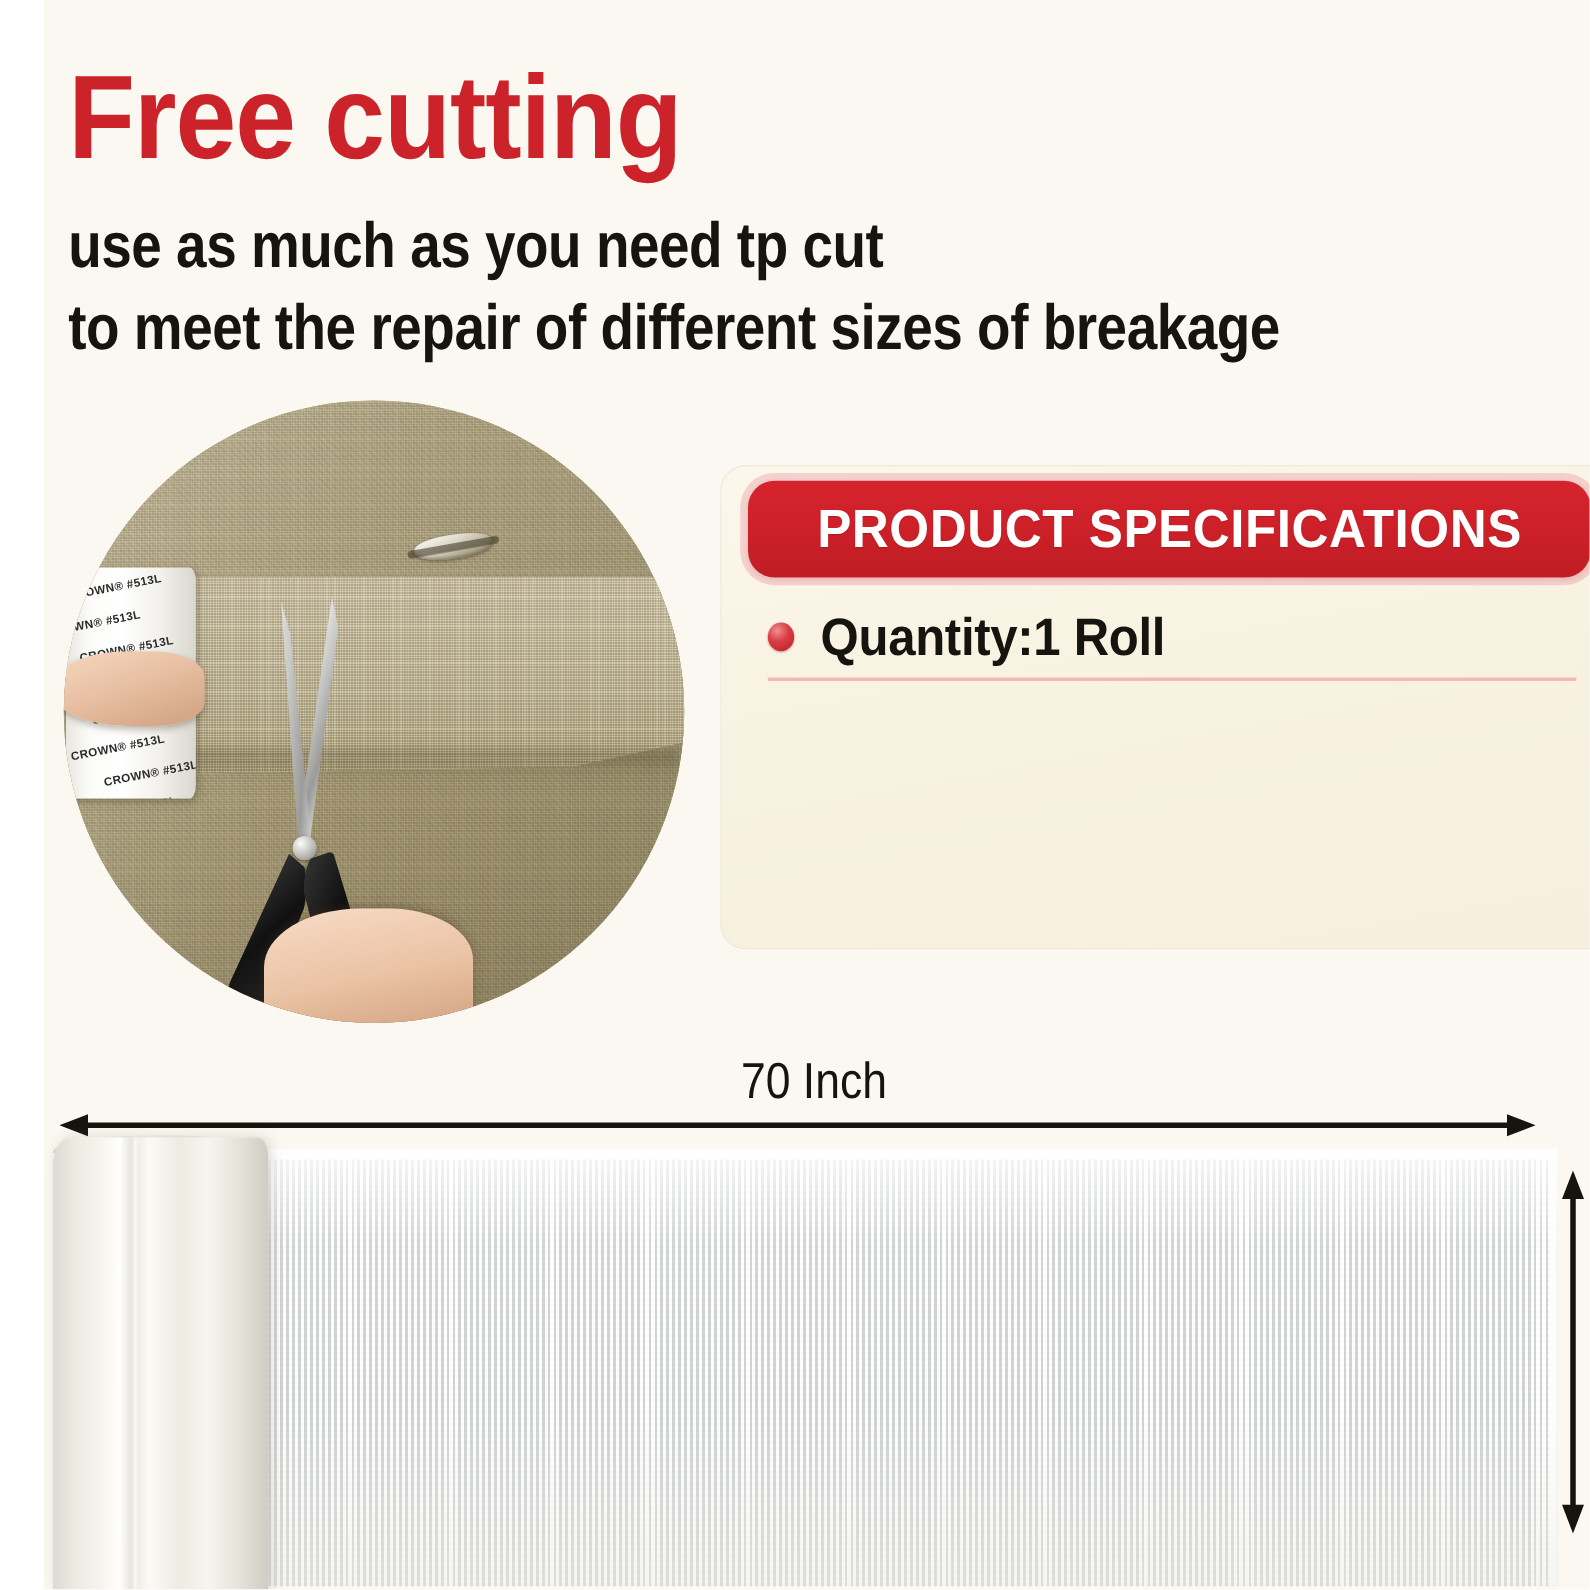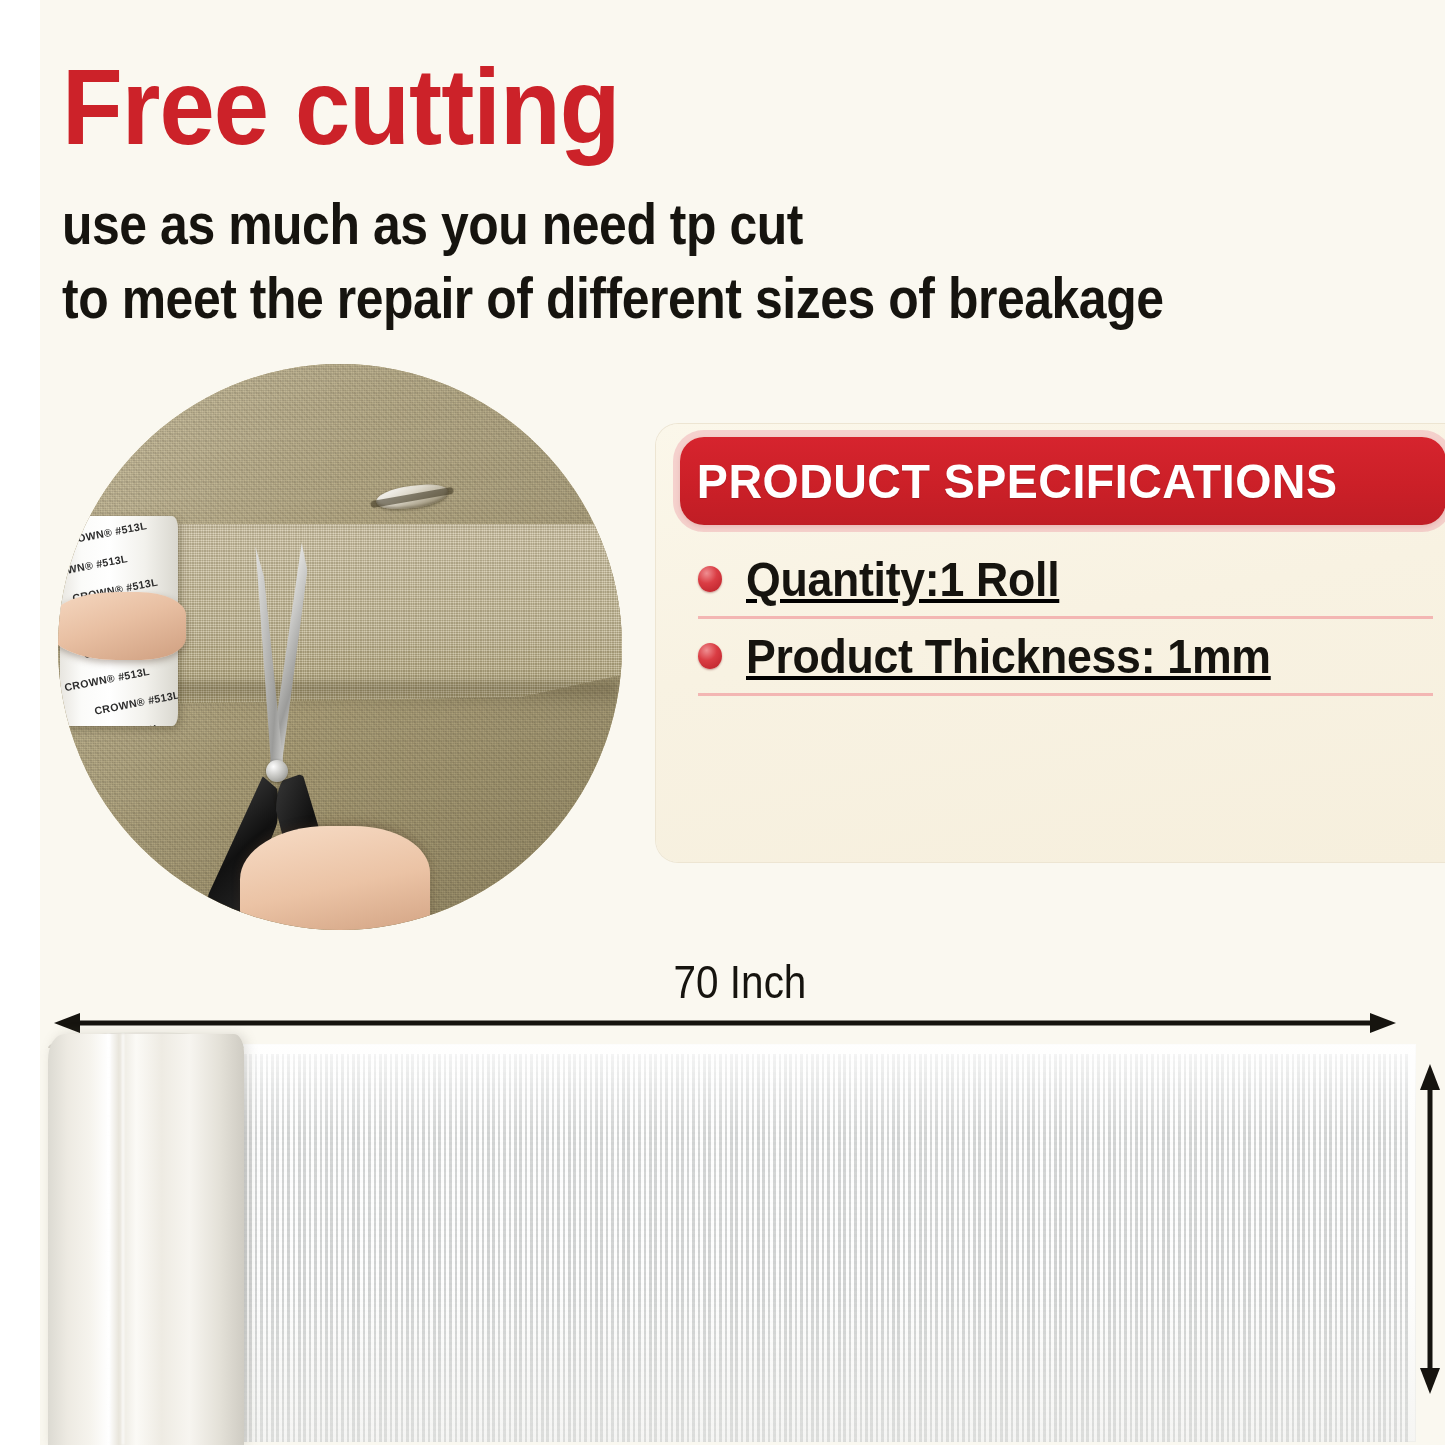--- a/index.html
+++ b/index.html
@@ -237,20 +237,21 @@
     position: absolute;
     left: 24px;
     top: 13px;
     width: 766px;
     height: 88px;
     border-radius: 24px;
     background: linear-gradient(180deg, #d6242e 0%, #cc2028 52%, #c01d25 100%);
     box-shadow: 0 0 0 7px rgba(240,178,182,0.55), 0 2px 5px rgba(140,30,35,0.25);
     display: flex;
     align-items: center;
+    justify-content: center;
   }
   #spec-banner-text {
     font-family: "Liberation Sans Narrow", "Liberation Sans", sans-serif;
     font-size: 49px;
     font-weight: 700;
     color: #ffffff;
     letter-spacing: 0.5px;
     transform: scaleX(0.95);
     text-shadow: 0 1px 1px rgba(120,20,25,0.4);
     white-space: nowrap;
@@ -260,21 +261,20 @@
     left: 42px;
     top: 118px;
     width: 735px;
   }
   .spec-row {
     position: relative;
     height: 74px;
     display: flex;
     align-items: center;
     border-bottom: 3px solid #f3b6b3;
-    text-decoration: underline;
   }
   .spec-bullet {
     width: 24px;
     height: 26px;
     border-radius: 50%;
     background: radial-gradient(circle at 36% 28%, #ef8e91 0%, #da3d44 42%, #b81f27 100%);
     box-shadow: 0 1px 2px rgba(120,25,30,0.4);
     flex: 0 0 auto;
     margin-right: 24px;
   }
@@ -455,24 +455,20 @@
 
   <div id="spec-panel">
     <div id="spec-banner">
       <span id="spec-banner-text">PRODUCT SPECIFICATIONS</span>
     </div>
     <div id="spec-list">
       <div class="spec-row">
         <span class="spec-bullet"></span>
         <span class="spec-text">Quantity:1 Roll</span>
       </div>
-      <div class="spec-row">
-        <span class="spec-bullet"></span>
-        <span class="spec-text">Product Thickness: 1mm</span>
-      </div>
     </div>
   </div>
 
   <div id="len-label">70 Inch</div>
 
   <svg id="len-arrow" viewBox="0 0 1342 22">
     <line x1="16" y1="11" x2="1326" y2="11" stroke="#16140f" stroke-width="5"></line>
     <polygon points="0,11 26,1 26,21" fill="#16140f"></polygon>
     <polygon points="1342,11 1316,1 1316,21" fill="#16140f"></polygon>
   </svg>

